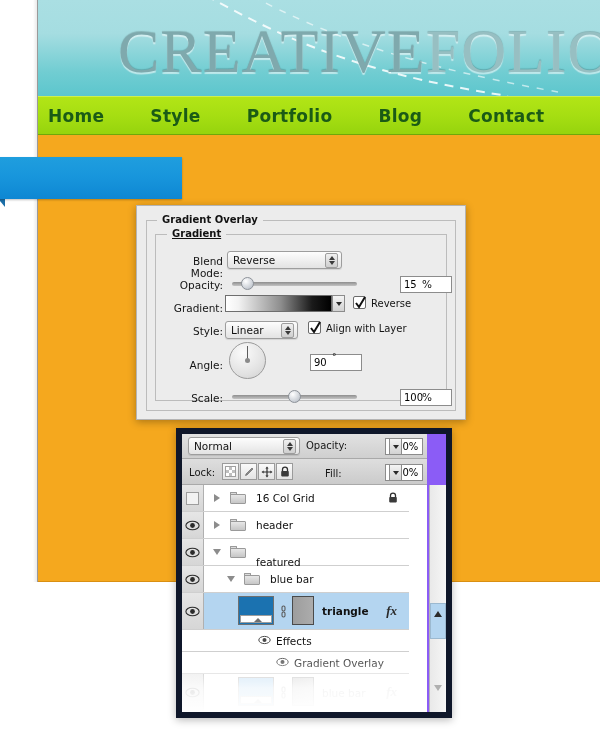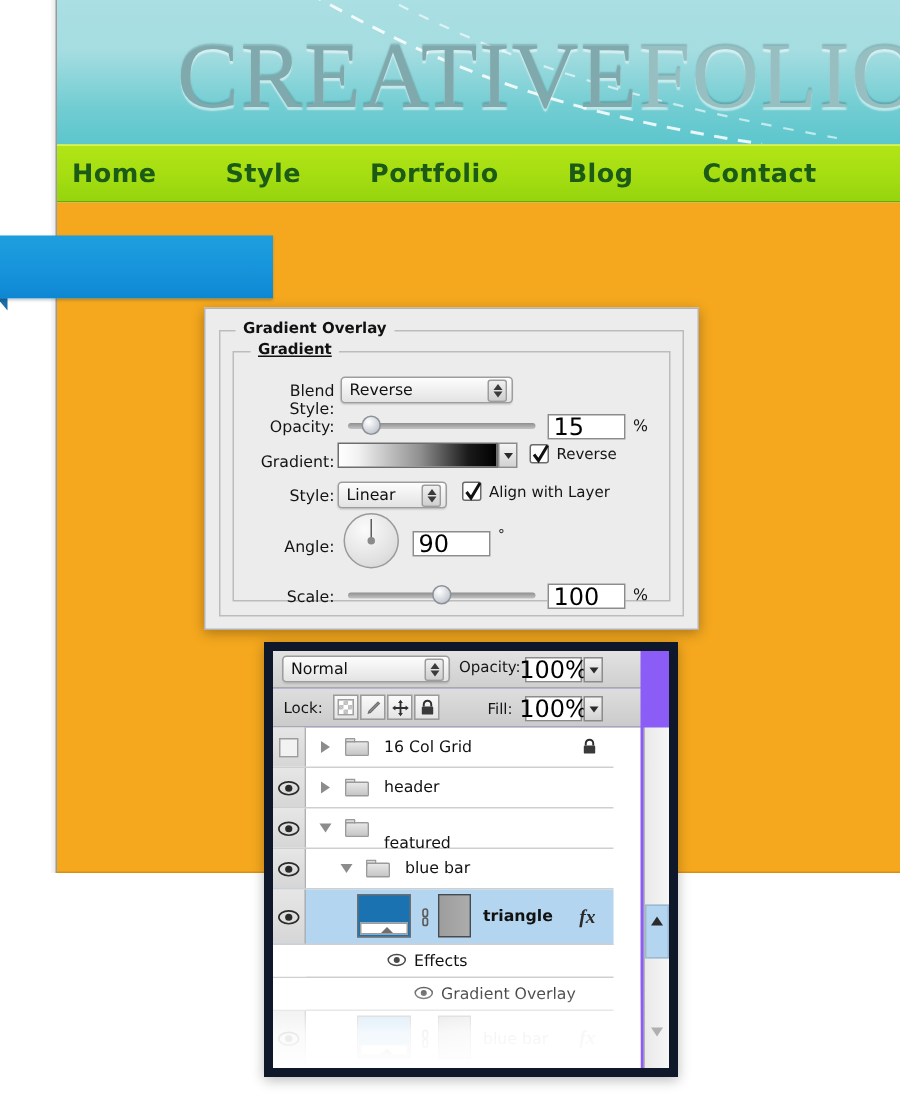--- a/index.html
+++ b/index.html
@@ -98,21 +98,21 @@
     position:absolute; left:0; top:5px; width:100%; height:4px; border-radius:2px;
     background:linear-gradient(to bottom,#8e8e8e,#c4c4c4);
   }
   .slider .knob {
     position:absolute; top:0; width:13px; height:13px; border-radius:50%;
     background:radial-gradient(circle at 35% 30%, #ffffff, #c8cdd4 70%, #a2a8b0);
     border:1px solid #8d9299;
   }
   .numbox {
     position:absolute; height:17px; background:#fff; border:1px solid #8c8c8c;
-    font-size:16px; display:flex; align-items:center; padding-left:3px; color:#000;
+    font-size:10px; display:flex; align-items:center; padding-left:3px; color:#000;margin-left:35px;
   }
   .unit { position:absolute; font-size:10.5px; color:#141414; }
 
   .gradbar {
     position:absolute; height:17px; border:1px solid #6e6e6e;
     background:linear-gradient(to right,#ffffff 0%, #f2f2f2 12%, #8e8e8e 52%, #1a1a1a 82%, #000000 100%);
   }
   .gradbtn {
     position:absolute; width:13px; height:17px; border:1px solid #8c8c8c;
     background:linear-gradient(to bottom,#f4f4f4,#d2d2d2);
@@ -251,21 +251,21 @@
     <div class="ribbon"></div>
   </div>
 
   <div class="dlg">
     <div class="grp grp-outer"></div>
     <div class="grp-label lbl-outer" style="left:20px;top:8px;">Gradient Overlay</div>
 
     <div class="grp grp-inner"></div>
     <div class="grp-label lbl-inner" style="left:30px;top:22px;">Gradient</div>
 
-    <div class="rlabel" style="left:24px; top:49px; width:62px;">Blend Style:</div>
+    <div class="rlabel" style="left:24px; top:49px; width:62px;">Blend Mode:</div>
     <div class="select" style="left:90px; top:45px; width:115px;">
       <span>Reverse</span>
       <span class="arrows">
           <i class="tri-u"></i>
           <i class="tri-d"></i>
         </span>
     </div>
 
     <div class="rlabel" style="left:24px; top:73px; width:62px;">Opacity:</div>
     <div class="slider" style="left:95px; top:71px; width:125px;">

